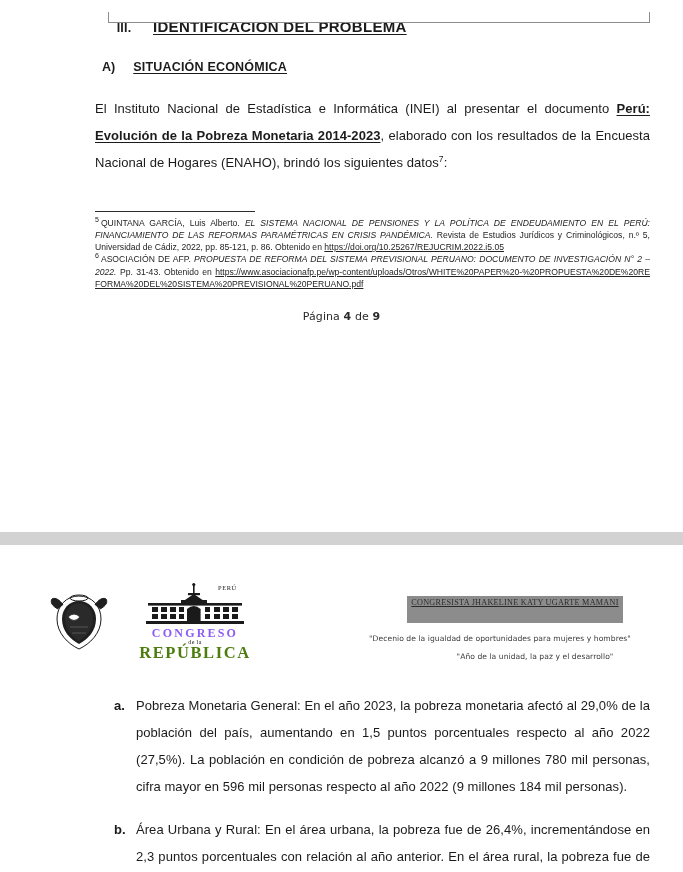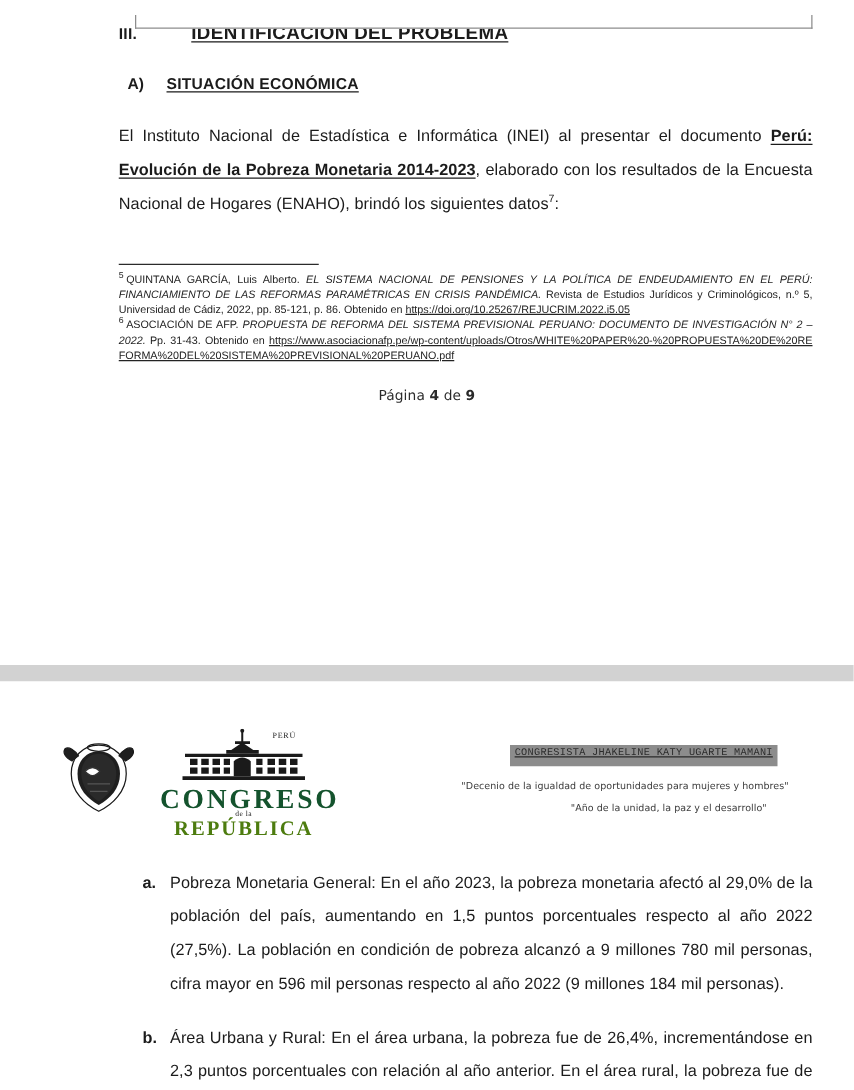--- a/index.html
+++ b/index.html
@@ -59,20 +59,21 @@
     display: flex;
     align-items: baseline;
     margin-top: 18px;
   }
   .heading-num {
     font-size: 12.5px;
     font-weight: 700;
     width: 58px;
     flex: 0 0 58px;
     letter-spacing: .2px;
+    text-align: center;
   }
   .heading-text {
     font-size: 15px;
     font-weight: 700;
     text-decoration: underline;
     text-underline-offset: 2px;
     letter-spacing: .3px;
   }
   .subheading-row {
     display: flex;
@@ -183,25 +184,25 @@
     text-align: center;
   }
   .congress-building {
     width: 126px;
     height: 44px;
     margin: 0 auto;
     display: block;
   }
   .congress-word {
     font-family: "Liberation Serif", serif;
-    font-size: 22px;
+    font-size: 12px;
     font-weight: 700;
     letter-spacing: 2.2px;
     line-height: 1.05;
-    color: #14532d;
+    color: #8b5cf6;
   }
   .congress-dela {
     font-family: "Liberation Serif", serif;
     font-size: 6px;
     letter-spacing: .4px;
     color: #151515;
     margin: -1px 0 -1px 0;
   }
   .congress-word2 {
     font-family: "Liberation Serif", serif;
@@ -216,24 +217,24 @@
     position: absolute;
     right: 0;
     top: 8px;
     width: 300px;
     text-align: center;
   }
   .congressista-bar {
     display: inline-block;
     background: #8e8e8e;
     color: #1a1a1a;
-    font-family: Liberation Mono, monospace;
+    font-family: Liberation Serif, serif;
     font-size: 8.2px;
     letter-spacing: .25px;
-    padding: 2px 4px 6px 4px;
+    padding: 2px 4px 16px 4px;
     text-decoration: underline;
     text-underline-offset: 1px;
     white-space: nowrap;
     filter: contrast(0.85);
     margin-left: 30px;
   }
   .slogan1 {
     font-family: "DejaVu Sans", sans-serif;
     font-size: 7.6px;
     color: #3a3a3a;

